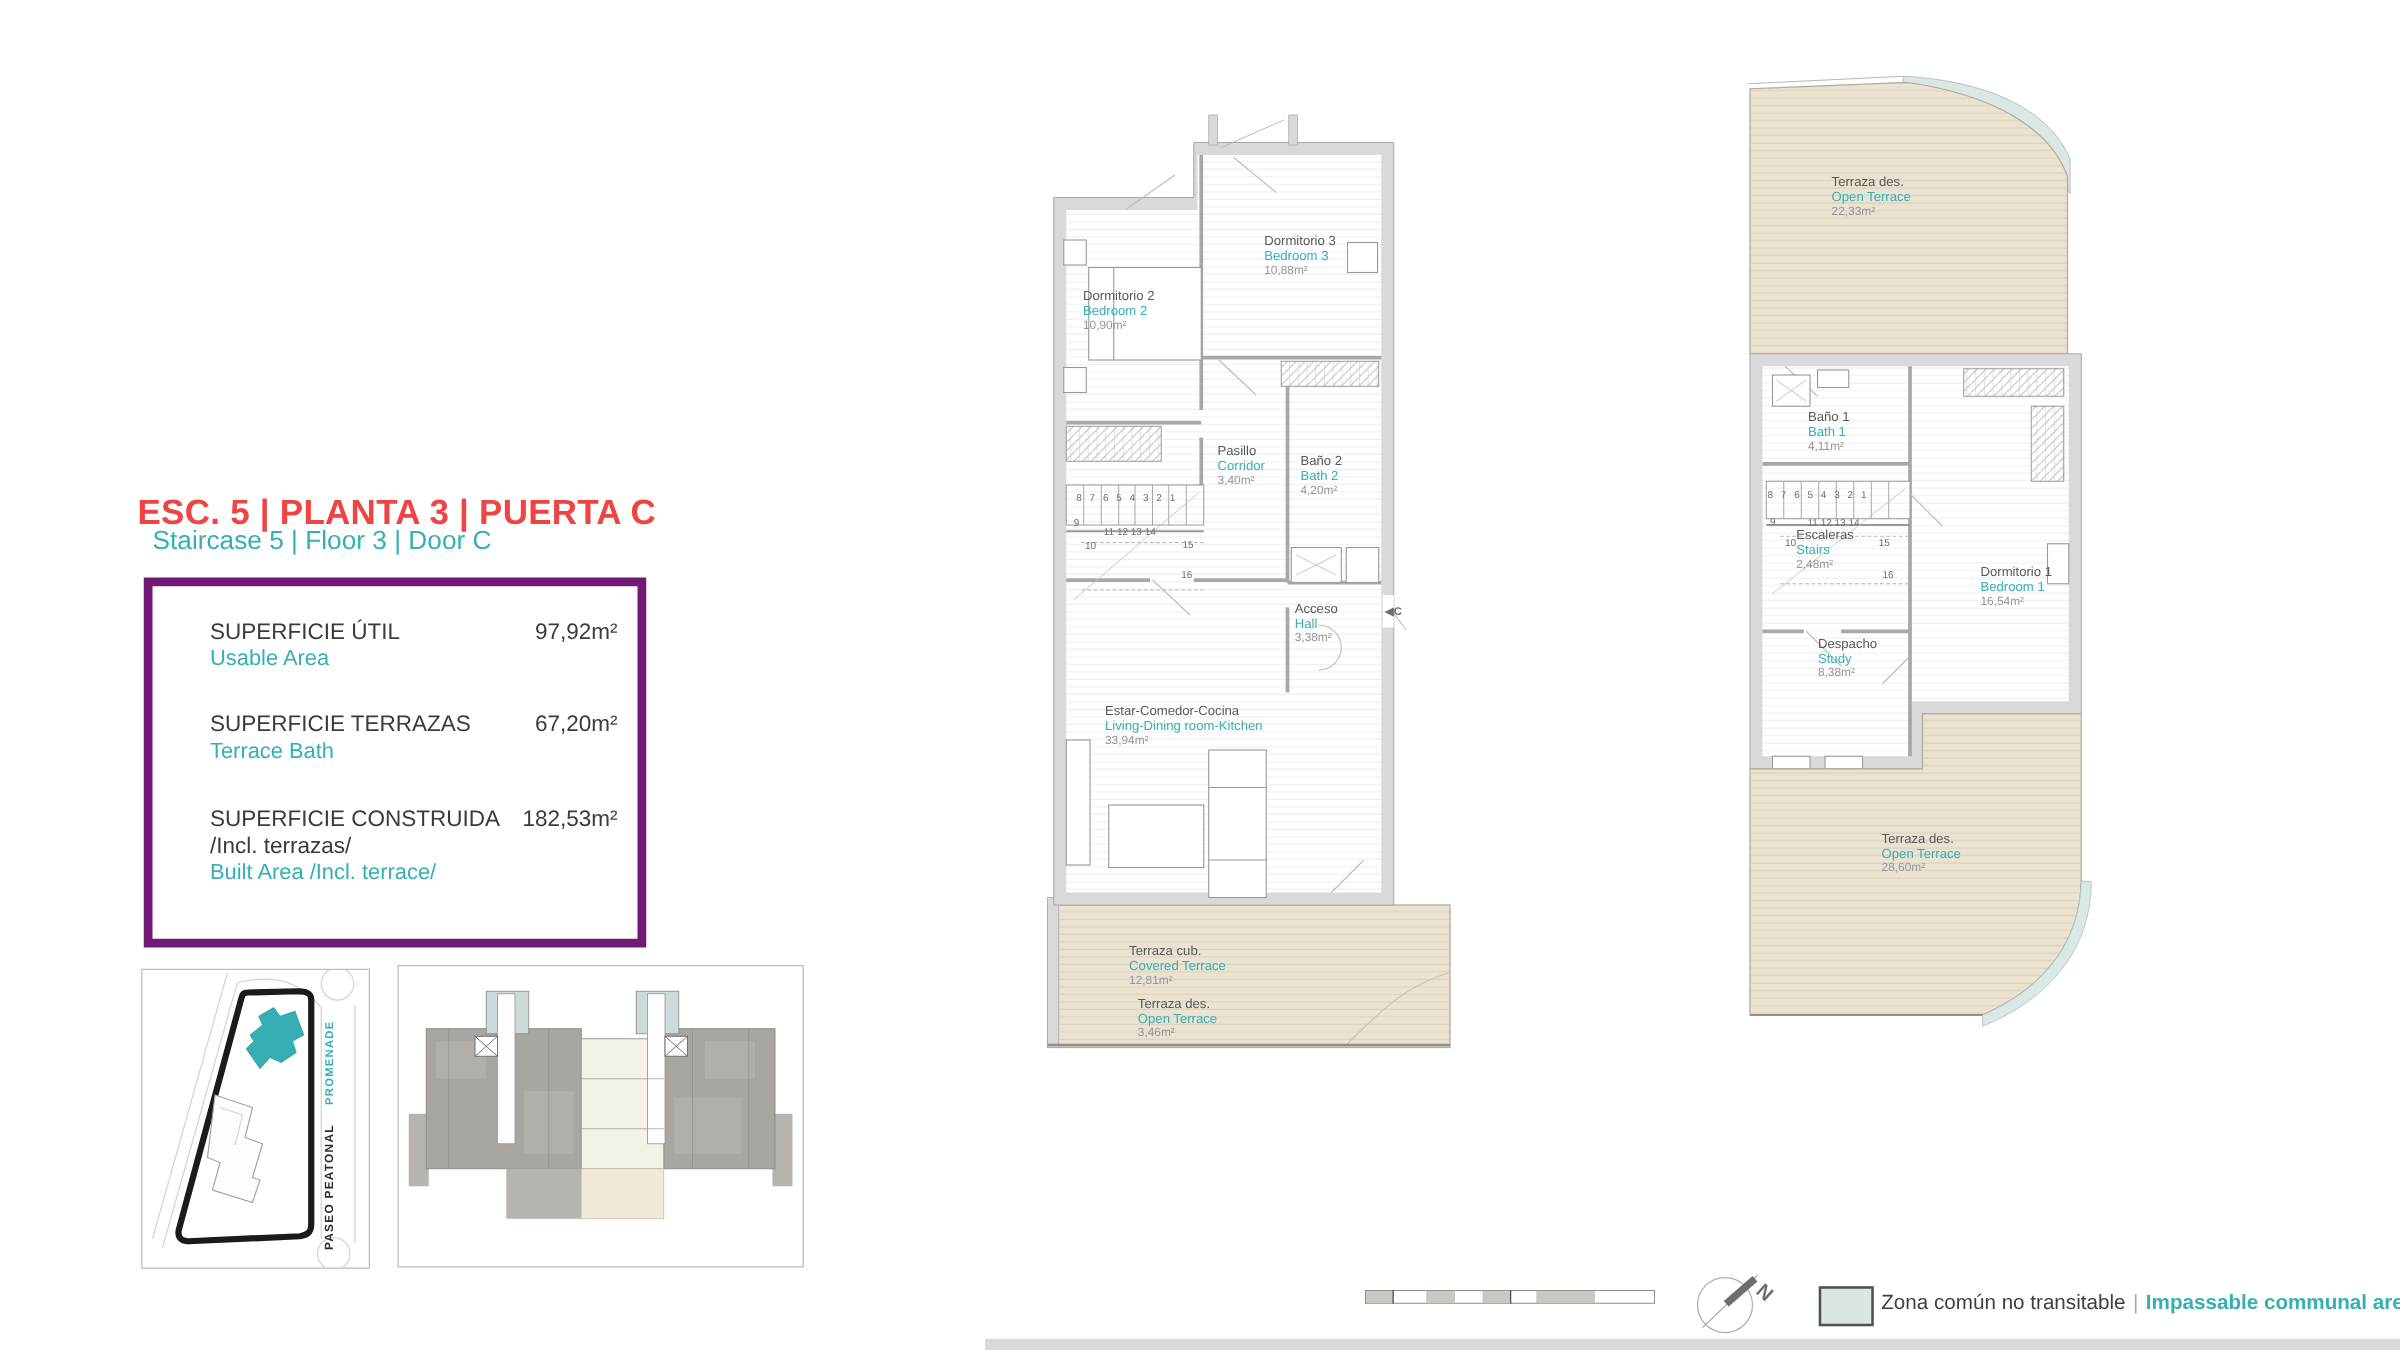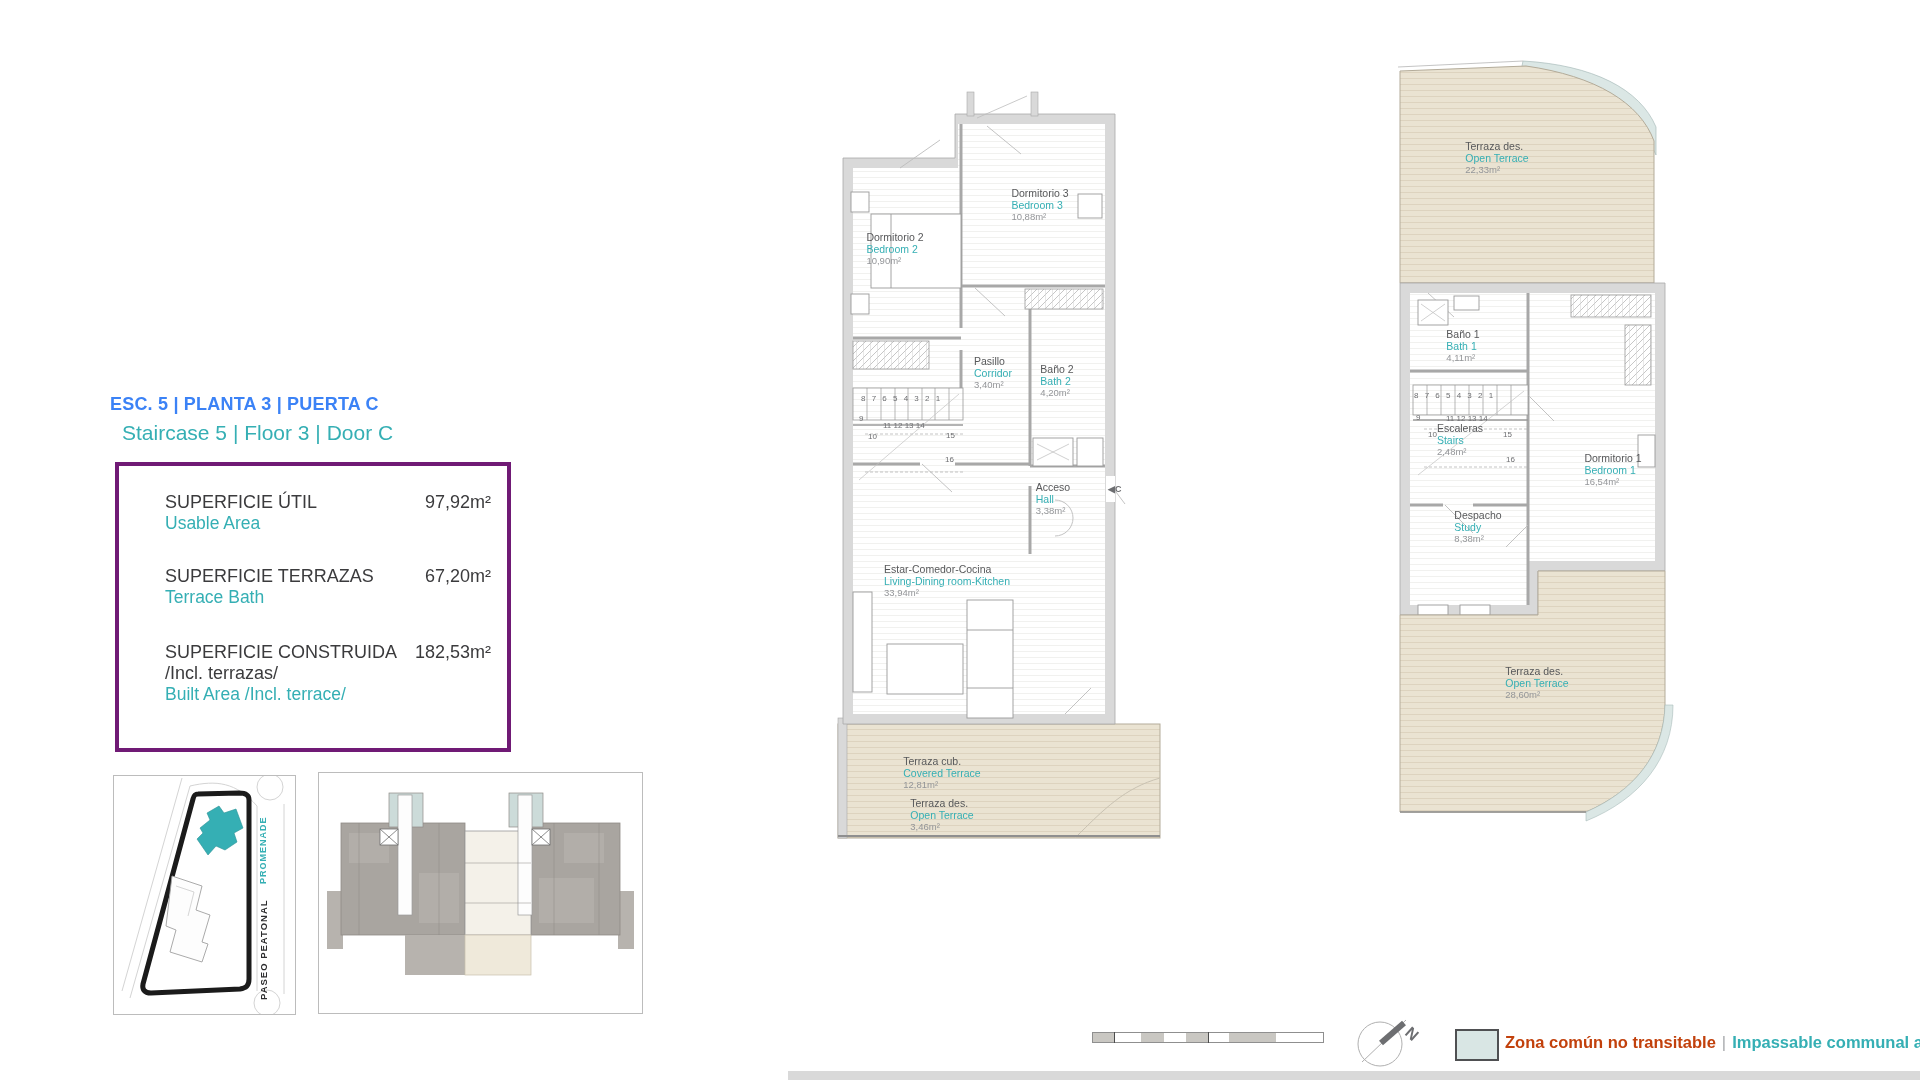--- a/index.html
+++ b/index.html
@@ -1,22 +1,22 @@
 <!DOCTYPE html>
 <html style="--teal: #35afb4;"><head>
 <meta charset="utf-8">
 <style>
   html,body{margin:0;padding:0;background:#ffffff;}
   #page{position:relative;width:1920px;height:1080px;background:#fff;overflow:hidden;
         font-family:"Liberation Sans", sans-serif;color:#3c3c3e;}
   .abs{position:absolute;}
   
-  #title-es{left:110px;top:394px;font-size:18px;font-weight:bold;color:#3b82f6;letter-spacing:.2px;}
+  #title-es{left:110px;top:394px;font-size:28px;font-weight:bold;color:#ef4444;letter-spacing:.2px;}
   #title-en{left:110px;top:421px;font-size:21px;color:var(--teal);margin-left:12px;}
-  #areas-box{left:115px;top:462px;width:388px;height:282px;border:4px solid #701a75;}
+  #areas-box{left:115px;top:462px;width:388px;height:282px;border:7px solid #701a75;}
   .area-row{position:absolute;left:46px;right:16px;}
   .area-row .lbl{font-size:18px;color:#3b3b3d;}
   .area-row .lbl2{font-size:18px;color:#3b3b3d;}
   .area-row .en{font-size:17.5px;color:var(--teal);}
   .area-row .val{position:absolute;right:0;top:0;font-size:18px;color:#3b3b3d;}
   
   #site-box{left:113px;top:775px;width:181px;height:238px;border:1px solid #bcbcbc;background:#fff;}
   #key-box{left:318px;top:772px;width:323px;height:240px;border:1px solid #bcbcbc;background:#fff;}
   .vtext{position:absolute;writing-mode:vertical-rl;transform:rotate(180deg);
          font-weight:bold;letter-spacing:1px;white-space:nowrap;}
@@ -35,21 +35,21 @@
   #scalebar{left:1092px;top:1032px;width:232px;height:26px;}
   #scalebar .bar{position:absolute;left:0;top:0;width:230px;height:9px;border:1px solid #8f8f8f;display:flex;}
   #scalebar .seg-g{background:#c9c7c2;height:100%;}
   #scalebar .seg-w{background:#ffffff;height:100%;}
   #scalebar .tick{position:absolute;top:0;width:1px;height:11px;background:#4c4c4c;}
   #scalebar .slabel{position:absolute;top:14px;transform:translateX(-50%);font-size:7.5px;color:#808285;margin-top:44px;}
   #north{left:1352px;top:1014px;width:80px;height:60px;}
   #legend{left:1455px;top:1029px;height:30px;}
   #legend .swatch{position:absolute;left:0;top:0;width:40px;height:28px;background:#d9e6e4;border:2px solid #4f5052;}
   #legend .ltext{position:absolute;left:50px;top:4px;font-size:16.5px;white-space:nowrap;}
-  #legend .l-es{color:#c2410c;font-weight:bold;}
+  #legend .l-es{color:#404040;font-weight:normal;}
   #legend .l-sep{color:#a7a9ac;font-weight:normal;padding:0 6px;}
   #legend .l-en{color:var(--teal);font-weight:bold;}
   #bottom-strip{left:788px;top:1071px;width:1132px;height:9px;background:#d9d9d9;}
 </style>
 </head>
 <body>
 
 <div id="page">
 
   <div class="abs" id="title-es">ESC. 5 | PLANTA 3 | PUERTA C</div>

